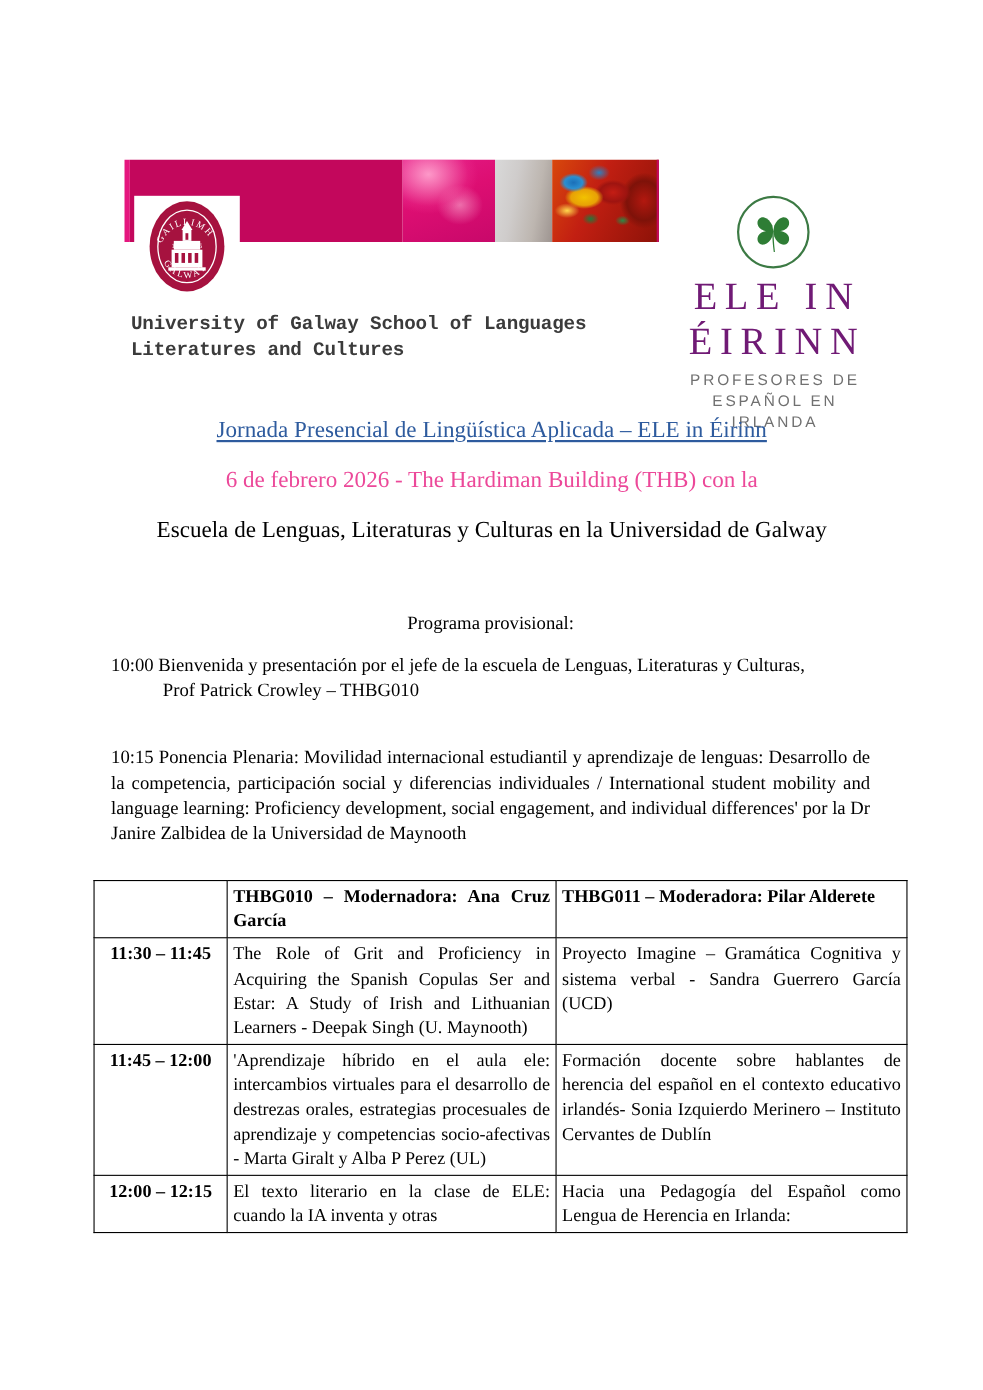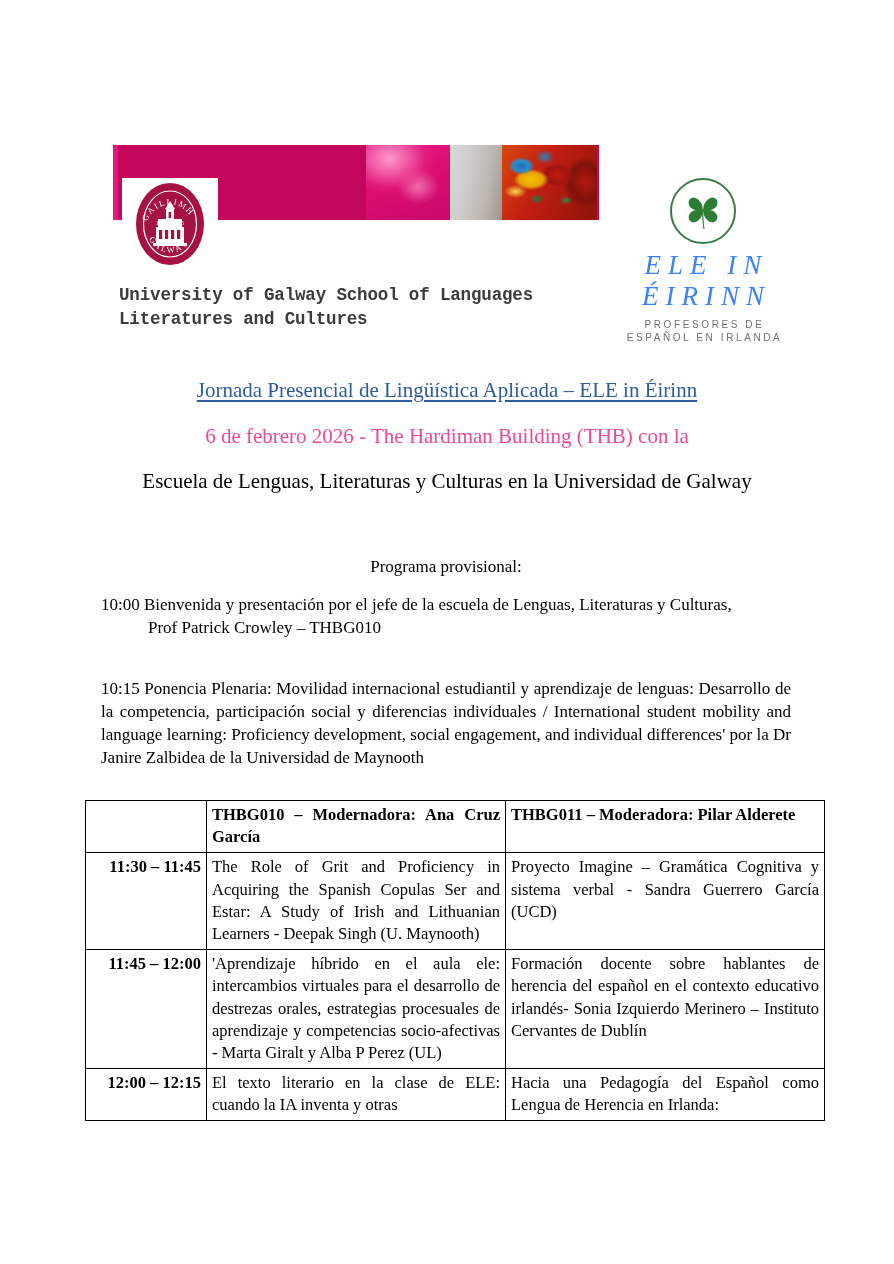--- a/index.html
+++ b/index.html
@@ -130,30 +130,29 @@
     position: relative;
     background: #fff;
   }
   .clover-circle svg {
     position: absolute;
     left: 50%; top: 50%;
     transform: translate(-50%, -50%);
   }
   .ele-line1, .ele-line2 {
     font-family: "Liberation Serif", "DejaVu Serif", serif;
-    font-size: 27px;
+    font-size: 35px;
     letter-spacing: 7px;
-    color: #3b82f6;
+    color: #701a75;
     line-height: 1.16;
     padding-left: 7px;
-    font-style: italic;
   }
   .ele-sub1, .ele-sub2 {
     font-family: "Liberation Sans", "DejaVu Sans", sans-serif;
-    font-size: 10px;
+    font-size: 14px;
     letter-spacing: 2.6px;
     color: #707070;
     line-height: 1.35;
     padding-left: 3px;
   }
   .ele-sub1 { margin-top: 5px; }
 
   
   .title-block {
     position: absolute;
@@ -223,21 +222,21 @@
     border: 1.1px solid #000;
     vertical-align: top;
     padding: 3px 5px 4px 5px;
     font-size: 16.5px;
     line-height: 1.345;
     text-align: justify;
     text-justify: inter-word;
   }
   .sched-table td.time-cell {
     font-weight: bold;
-    text-align: right;
+    text-align: center;
     width: 110px;
     font-family: Liberation Serif, serif;
   }
   .sched-table td.head-cell {
     font-weight: bold;
   }
   .sched-table td.col-a { width: 288px; }
   .sched-table td.col-b { width: 308px; text-align: left; }
   .sched-table td.col-b.justify { text-align: justify; }
   .sched-table tr.head-row td.time-cell { height: 42px; }

